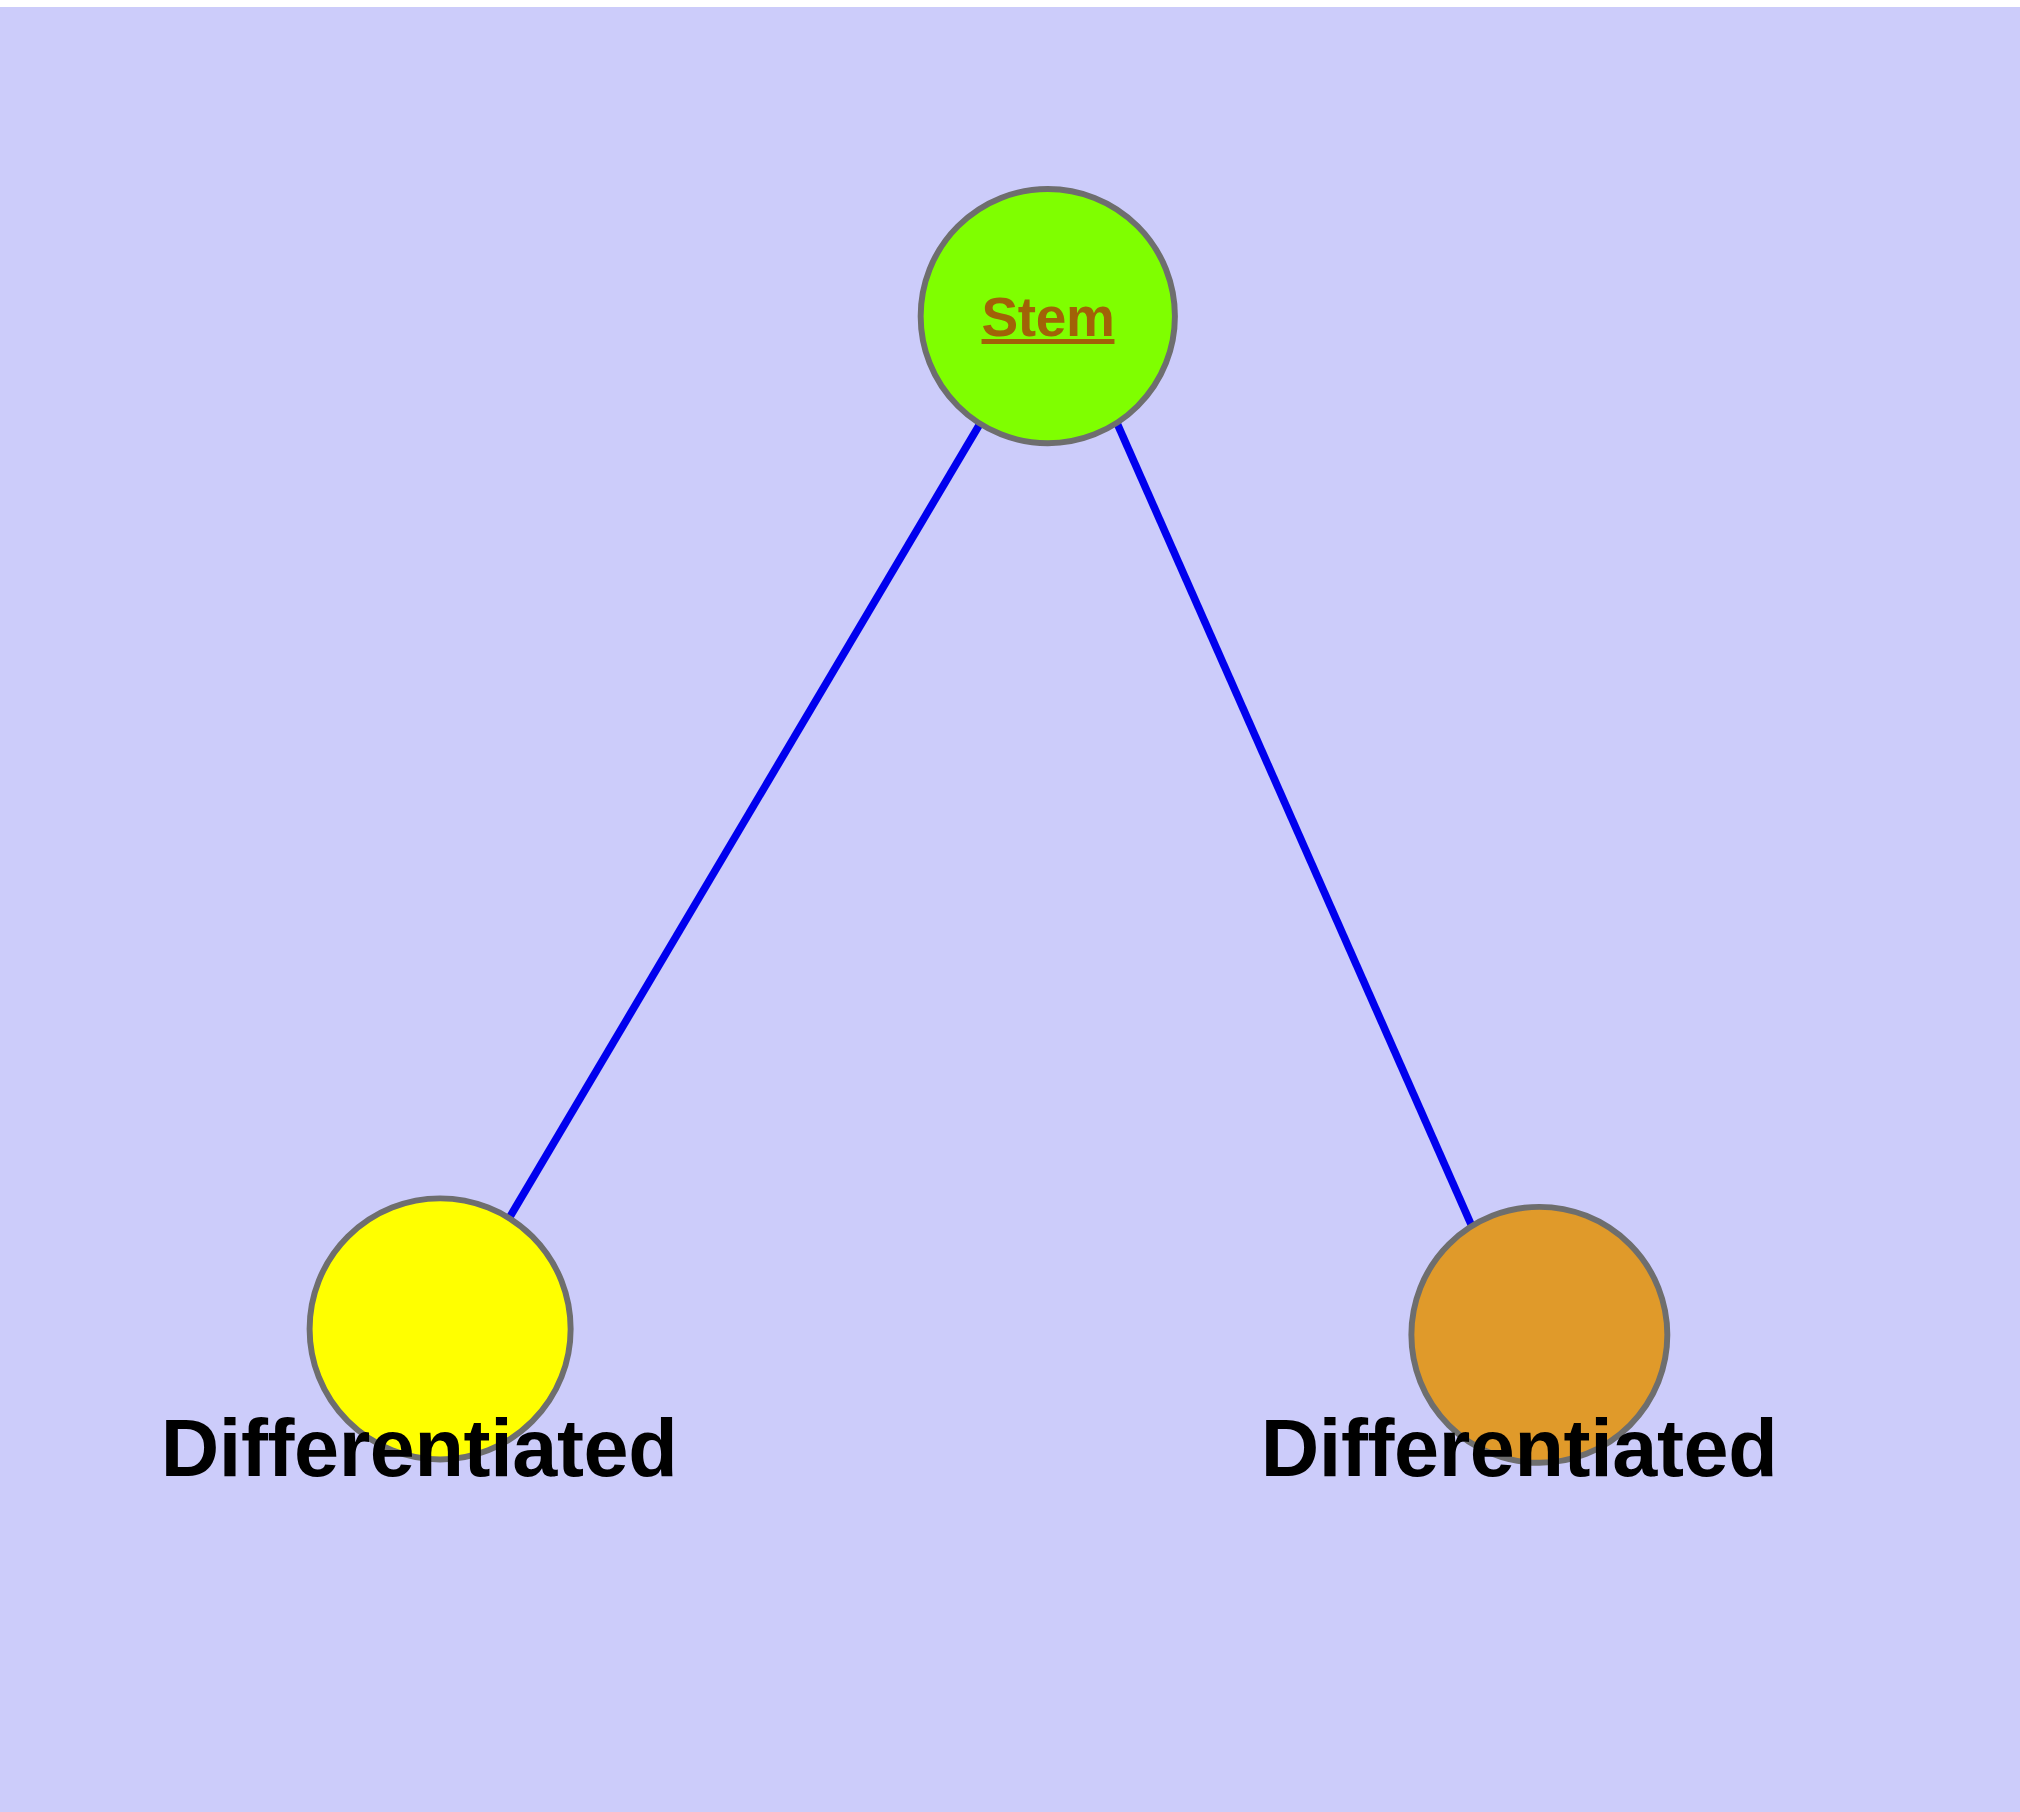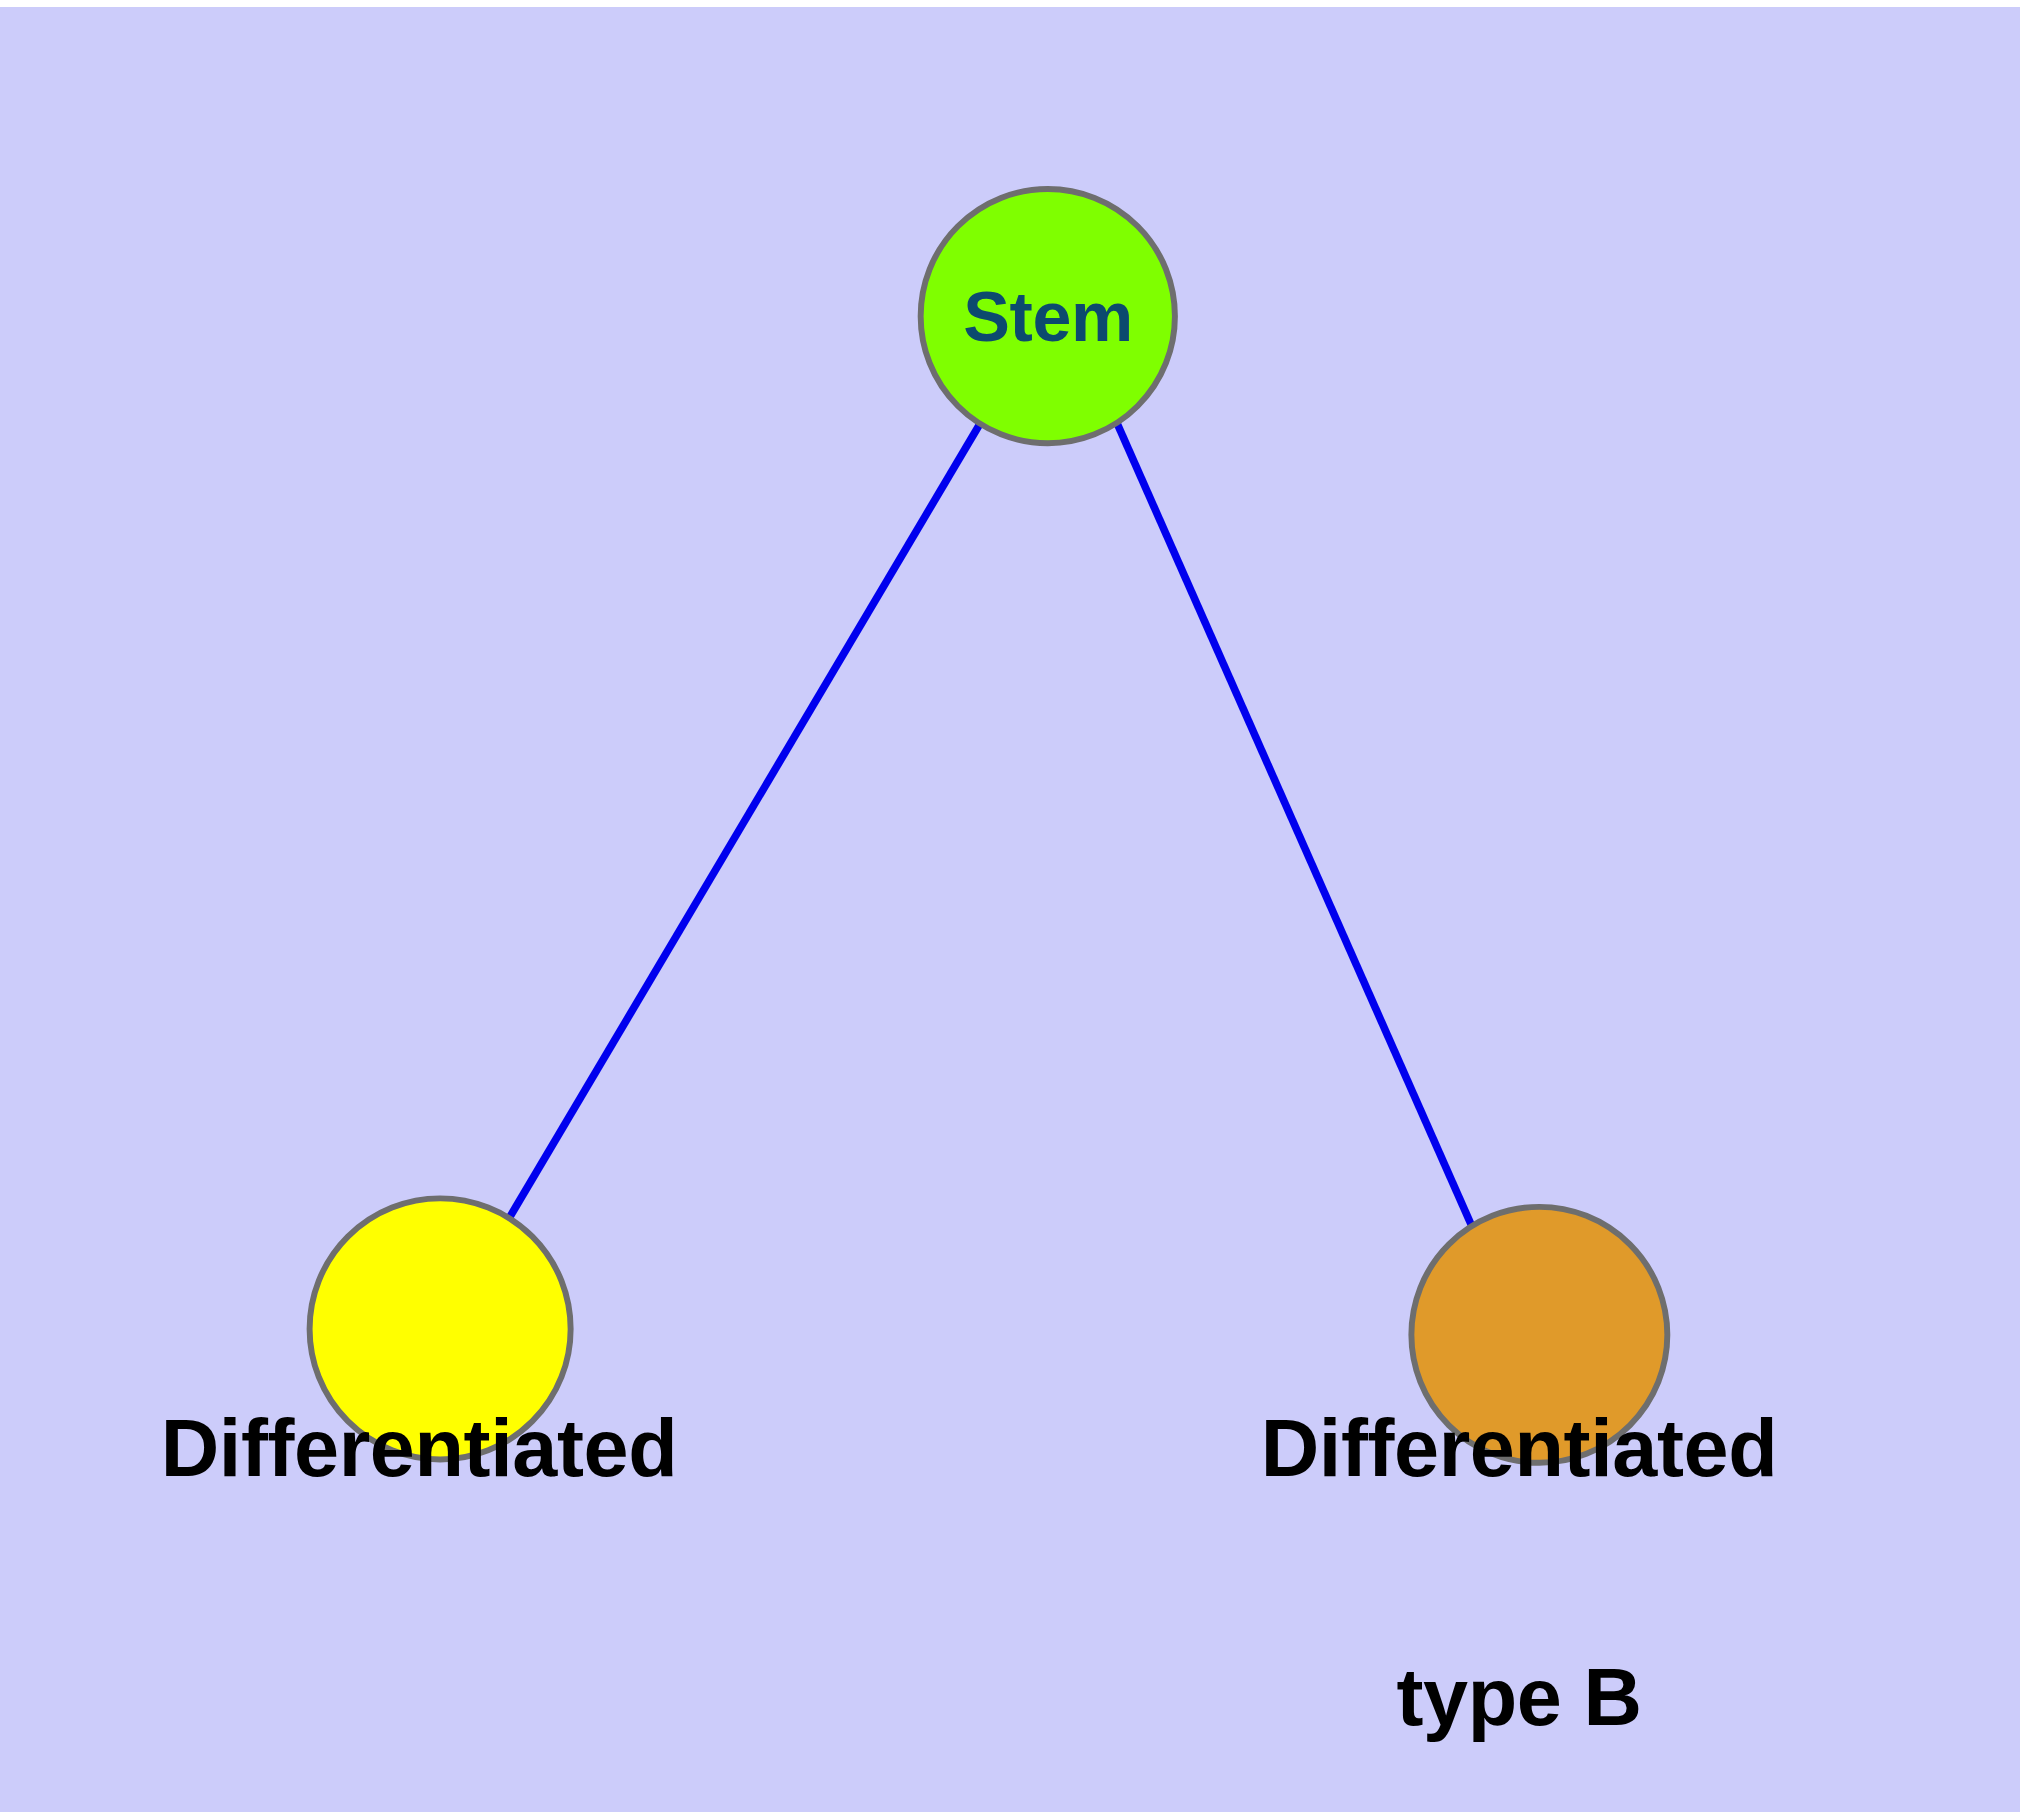--- a/index.html
+++ b/index.html
@@ -57,25 +57,24 @@
       <line x1="1156" y1="500" x2="600" y2="1438" stroke="#0000ee" stroke-width="9" stroke-linecap="butt"></line>
       <line x1="1318" y1="500" x2="1736" y2="1446" stroke="#0000ee" stroke-width="9" stroke-linecap="butt"></line>
     </g>
     <g>
       <circle cx="1236" cy="373" r="150" fill="#7fff00" stroke="#6e6e6e" stroke-width="7"></circle>
       <circle cx="519" cy="1568" r="154" fill="#ffff00" stroke="#6e6e6e" stroke-width="7"></circle>
       <circle cx="1816" cy="1575" r="151" fill="#e09a2a" stroke="#6e6e6e" stroke-width="7"></circle>
     </g>
   </svg>
 
-  <div class="node-label" style="left: 709px; top: 273px; width: 678px; color: #0c4a6e; font-size: 70px;">Stem</div>
+  <div class="node-label" style="left: 709px; top: 273px; width: 678px; color: #a16207; font-size: 55px; text-decoration: underline;">Stem</div>
 
   <div class="node-label two-line" style="left: 80px; top: 1241px; width: 678px; color: rgb(0, 0, 0); font-size: 81px;">
     <div>Differentiated</div>
   </div>
 
   <div class="node-label two-line" style="left: 1180px; top: 1241px; width: 678px; color: rgb(0, 0, 0); font-size: 81px;">
     <div>Differentiated</div>
-    <div>type B</div>
   </div>
 
 </div>
 
 
 </body></html>

